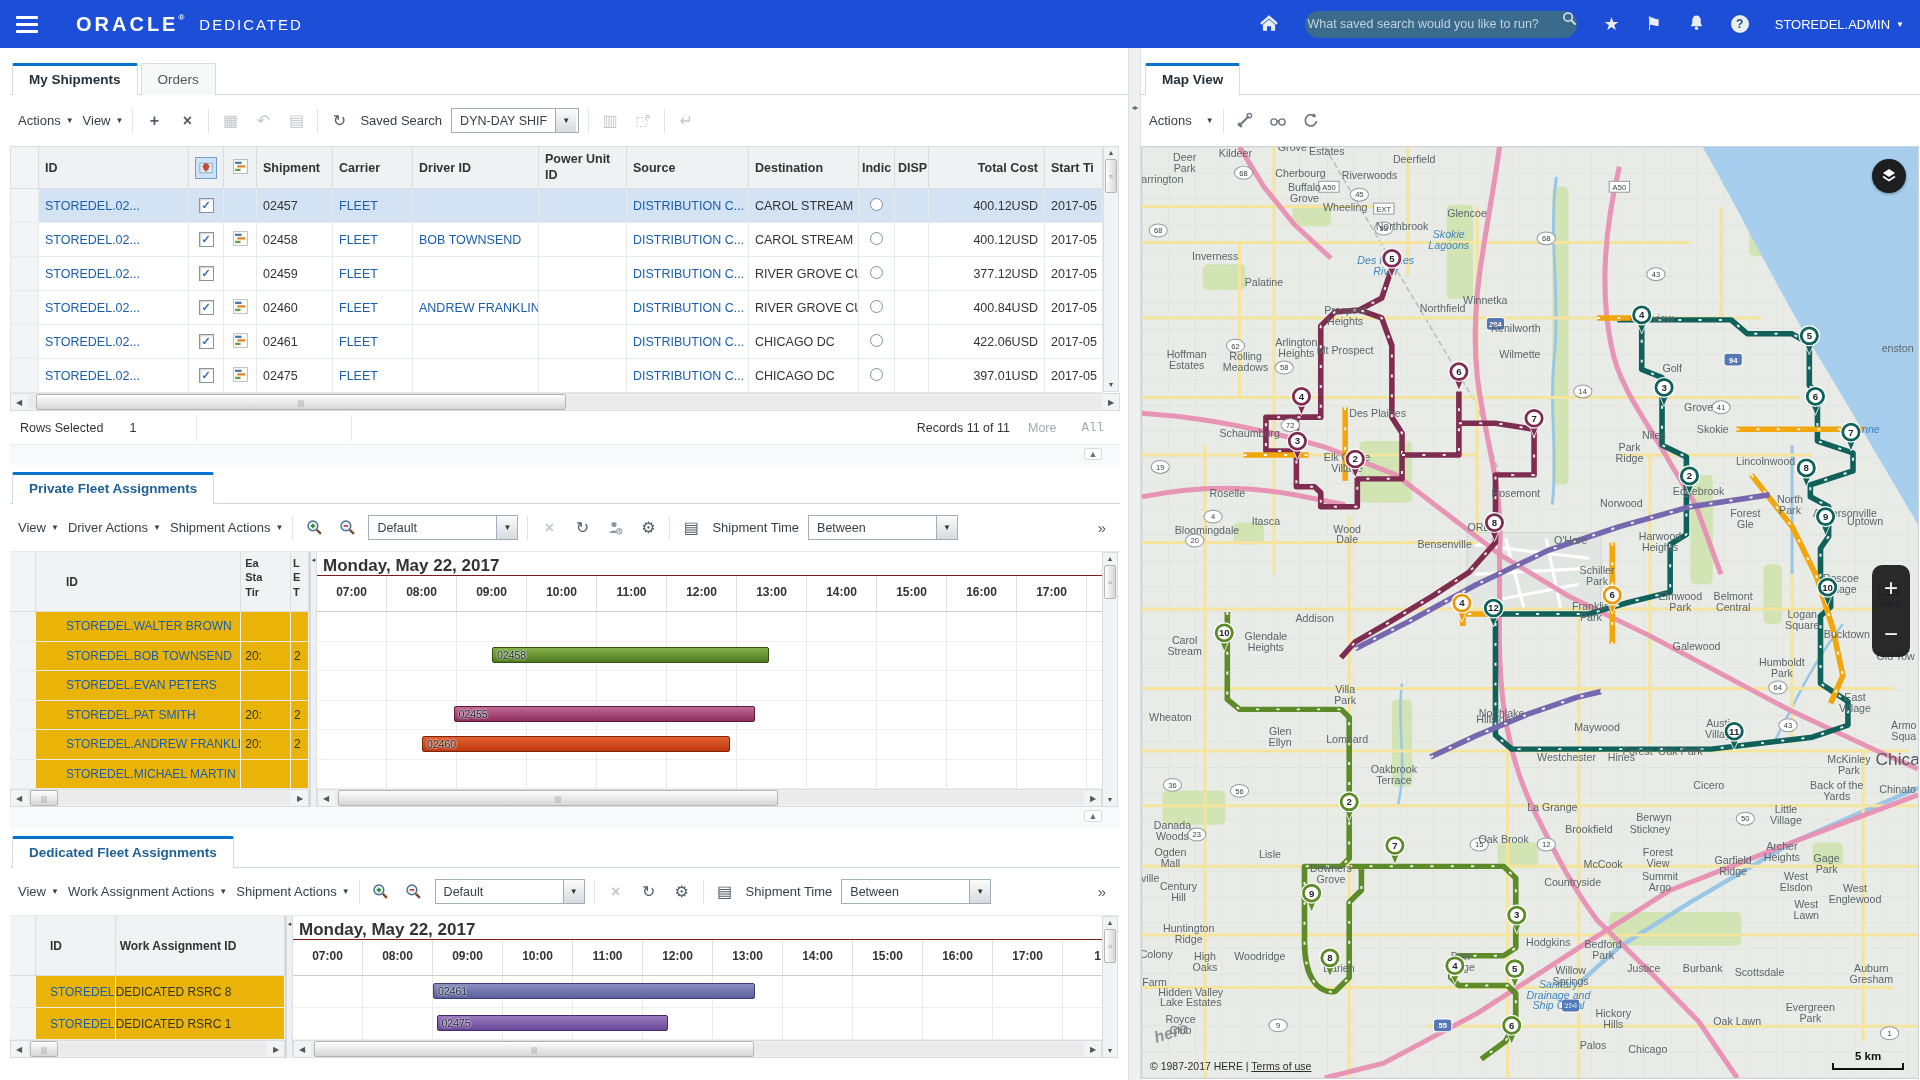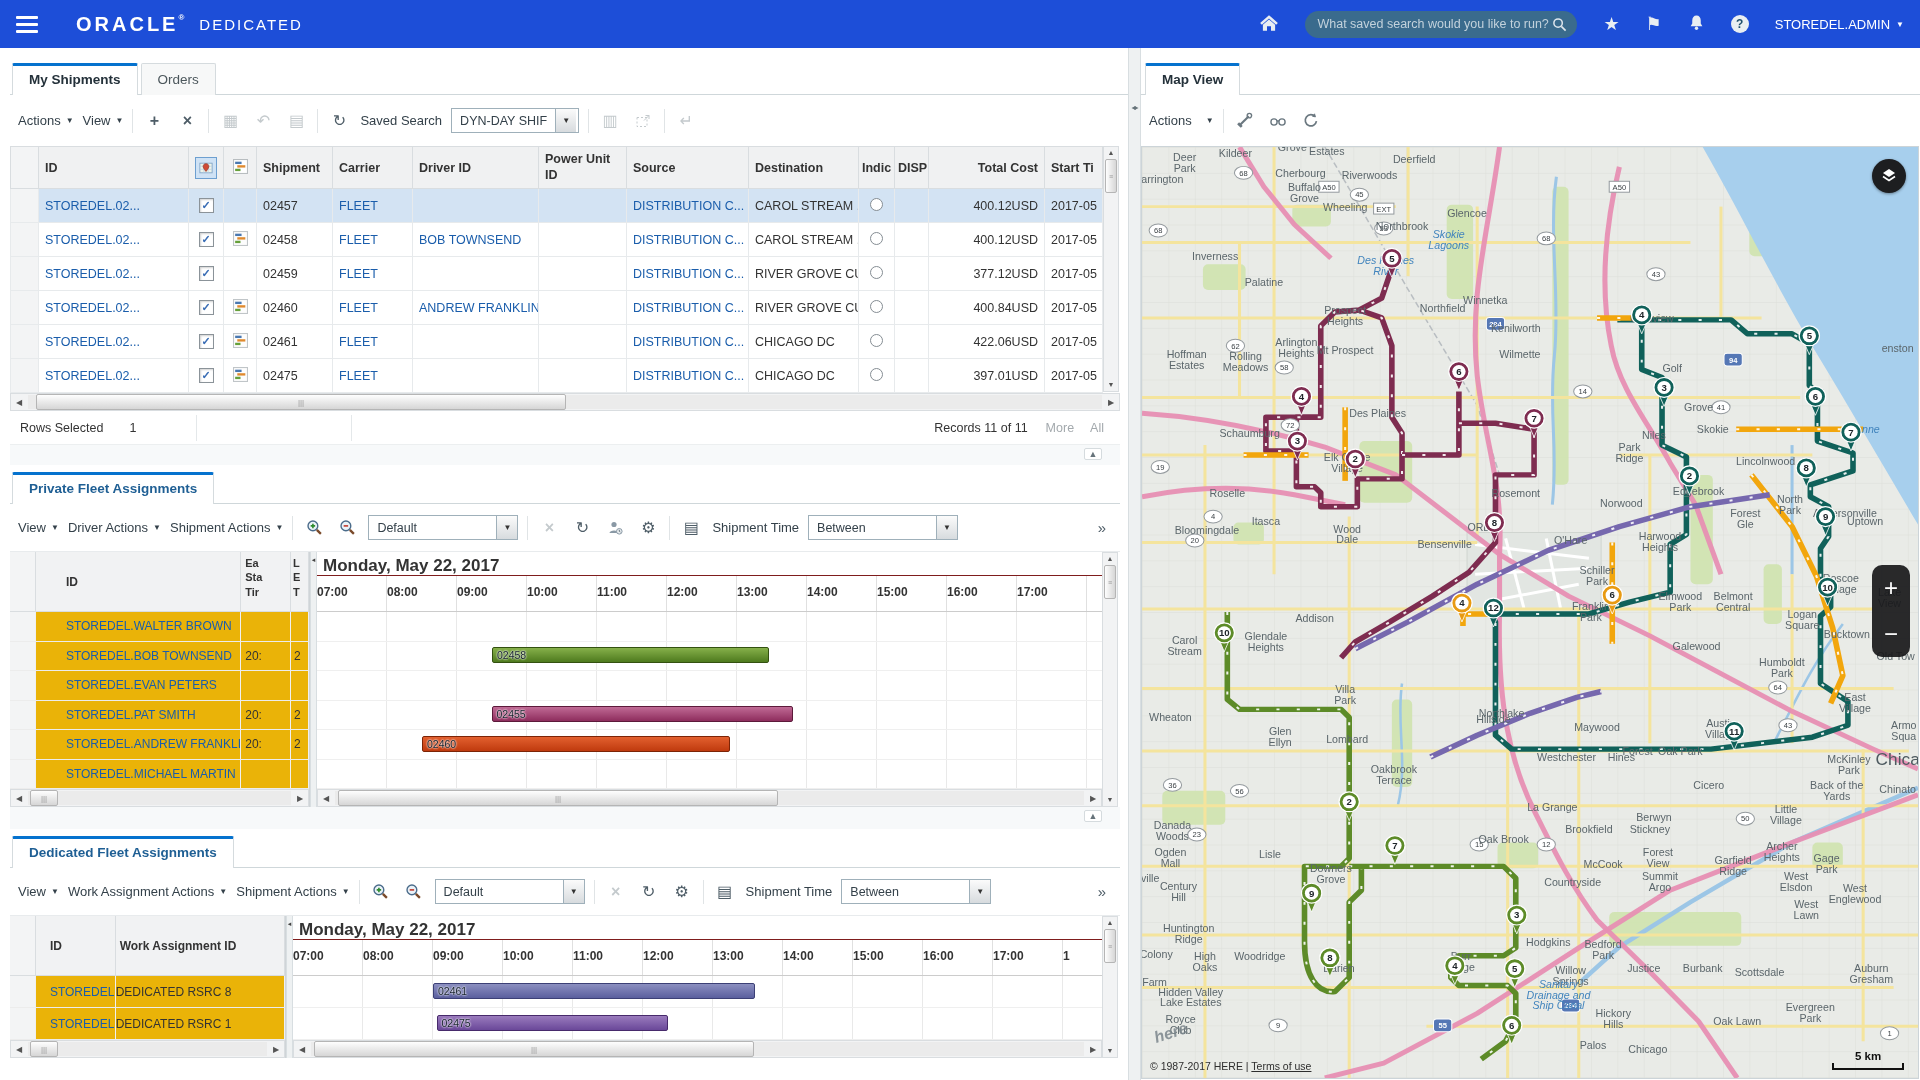--- a/index.html
+++ b/index.html
@@ -9,21 +9,21 @@
   a{color:#1a5dab;text-decoration:none;}
 
   
   .topbar{height:48px;background:#1d4ed8;display:flex;align-items:center;color:#fff;}
   .hamburger{width:22px;margin:0 16px 0 16px;cursor:pointer;}
   .hamburger div{height:3px;background:#fff;margin:4px 0;border-radius:1px;}
   .brand{font-weight:bold;font-size:20px;letter-spacing:3px;margin-left:22px;}
   .brand .reg{font-size:8px;vertical-align:top;}
   .product{font-size:15px;letter-spacing:2px;margin-left:12px;font-weight:400;}
   .tb-right{margin-left:auto;display:flex;align-items:center;gap:26px;margin-right:16px;}
-  .gsearch-wrap{background:#3a6b8d;border-radius:14px;height:27px;width:272px;display:flex;align-items:center;padding:0 10px;}
+  .gsearch-wrap{background:#3a6b8d;border-radius:14px;height:27px;width:272px;display:flex;padding:0 0;}
   .gsearch{background:transparent;border:none;outline:none;color:#e7eef3;font-size:12.5px;flex:1;font-family:"Liberation Sans",sans-serif;}
   .gsearch::placeholder{color:#c3d2dc;}
   .tb-ico{font-size:18px;color:#e9eef2;line-height:1;cursor:pointer;}
   .help-circ{width:18px;height:18px;border-radius:50%;background:#e9eef2;color:#1f506e;font-size:12px;font-weight:bold;
              display:flex;align-items:center;justify-content:center;}
   .tb-user{font-size:13px;display:flex;align-items:center;gap:6px;cursor:pointer;}
   .caret{font-size:8px;}
 
   
   .content{display:flex;height:1032px;}
@@ -98,21 +98,21 @@
   .gantt{display:flex;width:1108px;}
   .g-left{display:flex;flex-direction:column;border-right:1px solid #cfd4d7;}
   .g-lhead{display:flex;background:#f1f2f3;border-bottom:1px solid #d9dde0;height:60px;font-size:12px;font-weight:bold;color:#333;}
   .g-lhead div{border-right:1px solid #d9dde0;padding:4px 4px;overflow:hidden;}
   .g-lrow{display:flex;border-bottom:1px solid #ececec;align-items:center;font-size:12px;background:#eab308;}
   .g-lrow div{border-right:1px solid #f0f0f0;overflow:hidden;white-space:nowrap;align-self:stretch;display:flex;align-items:center;}
   .gh{width:26px;background:#f3f4f5;align-self:stretch;}
   .g-main{flex:1;display:flex;flex-direction:column;min-width:0;overflow:hidden;position:relative;}
   .g-date{height:24px;border-bottom:1px solid #7f1d1d;font-weight:bold;font-size:17px;padding:4px 0 0 6px;white-space:nowrap;}
   .g-hours{display:flex;height:36px;border-bottom:1px solid #ccc;}
-  .g-hour{width:70px;flex:none;border-right:1px solid #e0e0e0;text-align:left;font-weight:bold;font-size:12px;padding-top:9px;}
+  .g-hour{width:70px;flex:none;border-right:1px solid #e0e0e0;text-align:center;font-weight:bold;font-size:12px;padding-top:9px;}
   .g-rows{position:relative;}
   .g-row{border-bottom:1px solid #efefef;position:relative;
          background:repeating-linear-gradient(90deg,#fff 0px,#fff 69px,#e9e9e9 69px,#e9e9e9 70px);}
   .g-bar{position:absolute;height:16px;border:1px solid;border-radius:2px;font-size:10.5px;line-height:14px;padding-left:4px;
          color:#15202b;text-shadow:0 0 2px #fff,0 0 2px #fff;overflow:hidden;white-space:nowrap;cursor:pointer;}
   .gsplit{width:7px;background:#eef1f2;border-left:1px solid #d8dee1;border-right:1px solid #d8dee1;font-size:7px;
           color:#444;text-align:center;padding-top:4px;}
 
   
   .map-wrap{flex:1;position:relative;border:1px solid #ccd4d8;margin:0 1px 1px 0;overflow:hidden;background:#e9ebe7;}
@@ -399,21 +399,21 @@
       </div>
 
       <div class="statusbar">
         <span>Rows Selected</span>
         <span style="margin-left:26px;">1</span>
         <span class="sdiv" style="margin-left:60px;"></span>
           <span class="sdiv" style="margin-left:140px;"></span>
         <span class="spacer"></span>
         <span>Records 11 of 11</span>
         <span class="dim" style="margin-left:18px;">More</span>
-        <span class="dim" style="margin-left:16px;margin-right:6px;">All</span>
+        <span class="dim" style="margin-left:25px;margin-right:6px;font-family:Liberation Mono, monospace;">All</span>
       </div>
 
       <div class="h-splitter">
           <span class="coll">▲</span>
         </div>
 
       <section class="panelbox" style="border:none;width:1110px;">
         <div class="ptabbar">
           <div class="tab active subtab">Private Fleet Assignments</div>
         </div>
@@ -551,21 +551,21 @@
                   <div class="g-hour">16:00</div>
                   <div class="g-hour">17:00</div>
                 </div>
                 <div class="g-rows">
                   <div class="g-row" style="height: 29.5px;"></div>
                   <div class="g-row" style="height: 29.5px;">
                     <div class="g-bar" style="left: 175px; width: 276.5px; top: 5.75px; background: linear-gradient(rgb(134, 176, 74), rgb(78, 122, 30)); border-color: rgb(51, 81, 16);">02458</div>
                   </div>
                   <div class="g-row" style="height: 29.5px;"></div>
                   <div class="g-row" style="height: 29.5px;">
-                    <div class="g-bar" style="left: 136.5px; width: 301px; top: 5.75px; background: linear-gradient(rgb(192, 106, 149), rgb(142, 45, 93)); border-color: rgb(92, 26, 58); margin-left: 38px;">02455</div>
+                    <div class="g-bar" style="left: 136.5px; width: 301px; top: 5.75px; background: linear-gradient(rgb(192, 106, 149), rgb(142, 45, 93)); border-color: rgb(92, 26, 58);">02455</div>
                   </div>
                   <div class="g-row" style="height: 29.5px;">
                     <div class="g-bar" style="left: 105px; width: 308px; top: 5.75px; background: linear-gradient(rgb(226, 96, 47), rgb(191, 58, 14)); border-color: rgb(124, 36, 6);">02460</div>
                   </div>
                   <div class="g-row" style="height: 29.5px;"></div>
                 </div>
                 <div class="hbar">
                   <span class="harrow">◀</span>
                   <div class="htrack">
                     <div class="hthumb" style="left:3px;width:440px;">|||</div>

